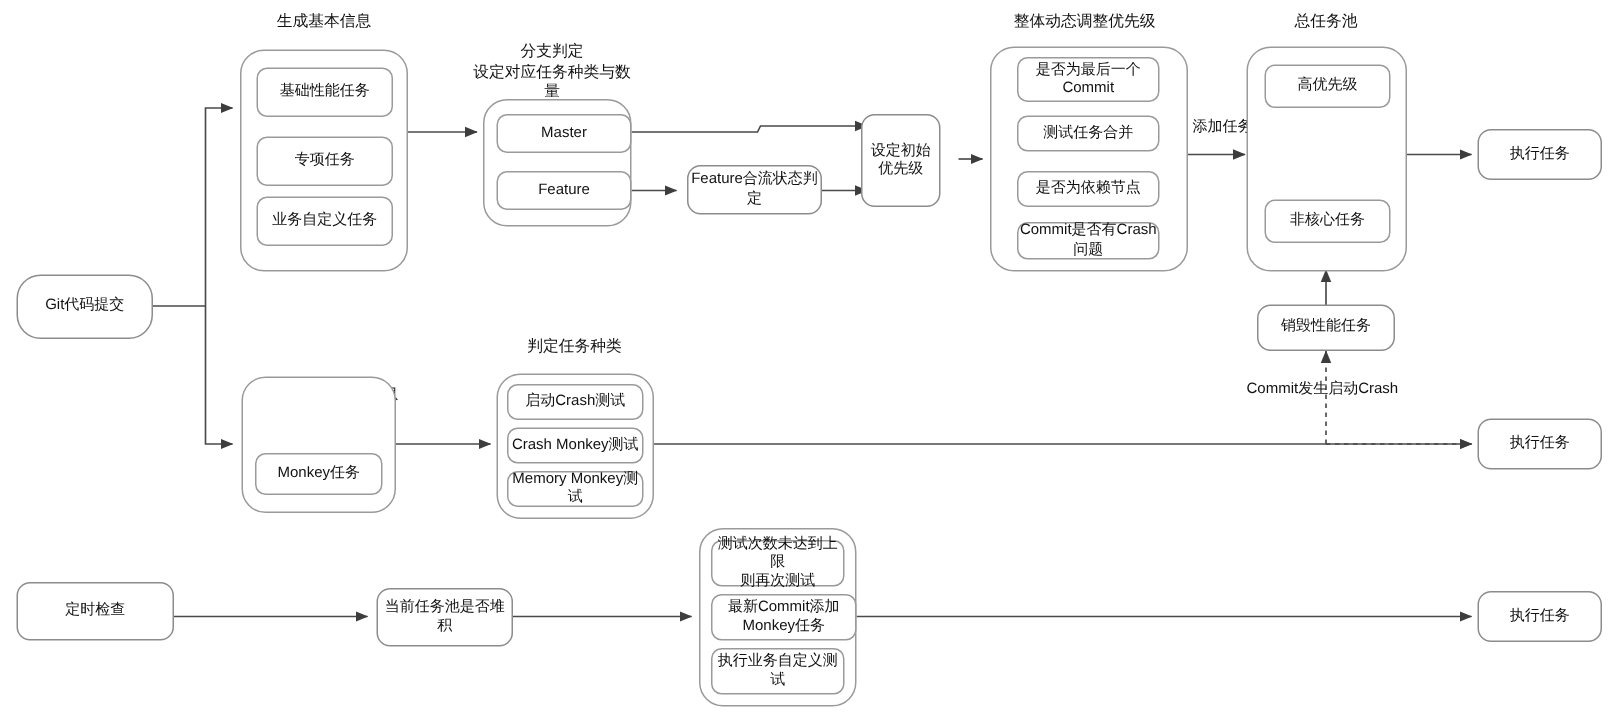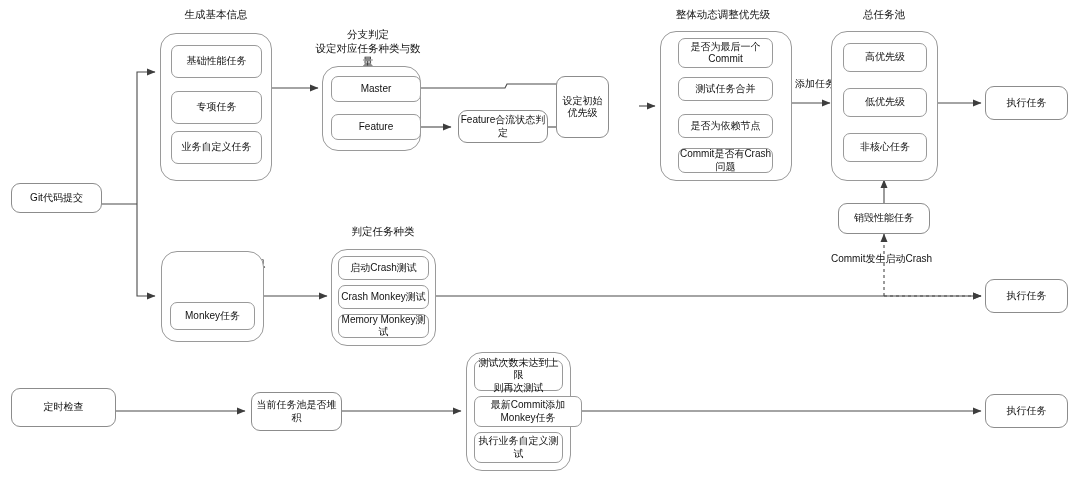--- a/index.html
+++ b/index.html
@@ -112,38 +112,37 @@
   <div class="node inner fs10" style="left:171px;top:131px;width:91px;height:33px;">业务自定义任务</div>
 
   <div class="grouplabel fs10_5" style="left:315px;top:28px;width:106px;">分支判定
 设定对应任务种类与数量</div>
   <div class="group" style="left:322px;top:66px;width:99px;height:85px;"></div>
   <div class="node inner fs10" style="left:331px;top:76px;width:90px;height:26px;">Master</div>
   <div class="node inner fs10" style="left:331px;top:114px;width:90px;height:26px;">Feature</div>
 
   <div class="node fs10" style="left:458px;top:110px;width:90px;height:33px;">Feature合流状态判定</div>
 
-  <div class="node fs10" style="left:556px;top:76px;width:53px;height:62px;">设定初始
+  <div class="node fs10" style="left:574px;top:76px;width:53px;height:62px;">设定初始
 优先级</div>
 
   <div class="grouplabel fs10_5" style="left:653px;top:8px;width:140px;">整体动态调整优先级</div>
   <div class="group" style="left:660px;top:31px;width:132px;height:150px;"></div>
   <div class="node inner fs10" style="left:678px;top:38px;width:95px;height:30px;">是否为最后一个
 Commit</div>
   <div class="node inner fs10" style="left:678px;top:77px;width:95px;height:24px;">测试任务合并</div>
   <div class="node inner fs10" style="left:678px;top:114px;width:95px;height:24px;">是否为依赖节点</div>
   <div class="node inner fs10" style="left:678px;top:148px;width:95px;height:25px;">Commit是否有Crash
 问题</div>
 
   <div class="edgelabel fs10" style="left:795px;top:77px;">添加任务</div>
 
   <div class="grouplabel fs10_5" style="left:834px;top:8px;width:100px;">总任务池</div>
   <div class="group" style="left:831px;top:31px;width:107px;height:150px;"></div>
   <div class="node inner fs10" style="left:843px;top:43px;width:84px;height:29px;">高优先级</div>
-  <div class="node inner fs10" style="left:843px;top:88px;width:84px;height:29px;">低优先级</div>
   <div class="node inner fs10" style="left:843px;top:133px;width:84px;height:29px;">非核心任务</div>
 
   <div class="node fs10" style="left:985px;top:86px;width:83px;height:34px;">执行任务</div>
 
   <div class="node fs10" style="left:838px;top:203px;width:92px;height:31px;text-align:center;">销毁性能任务</div>
 
   <div class="edgelabel fs10" style="left:831px;top:252px;">Commit发生启动Crash</div>
 
   <div class="grouplabel fs10_5" style="left:160px;top:225px;width:120px;margin-top:32px;">生成Crash任务信息</div>
   <div class="group" style="left:161px;top:251px;width:103px;height:91px;"></div>
@@ -157,21 +156,21 @@
 
   <div class="node fs10" style="left:985px;top:279px;width:83px;height:34px;">执行任务</div>
 
   <div class="node fs10" style="left:11px;top:388px;width:105px;height:39px;">定时检查</div>
 
   <div class="node fs10" style="left:251px;top:392px;width:91px;height:39px;">当前任务池是否堆积</div>
 
   <div class="group" style="left:466px;top:352px;width:105px;height:119px;"></div>
   <div class="node inner fs10" style="left:474px;top:360px;width:89px;height:31px;">测试次数未达到上限
 则再次测试</div>
-  <div class="node inner fs10" style="left:474px;top:396px;width:108px;height:31px;">最新Commit添加
+  <div class="node inner fs10" style="left:474px;top:396px;width:97px;height:31px;">最新Commit添加
 Monkey任务</div>
   <div class="node inner fs10" style="left:474px;top:432px;width:89px;height:31px;">执行业务自定义测试</div>
 
   <div class="node fs10" style="left:985px;top:394px;width:83px;height:34px;">执行任务</div>
 
-  <div class="node fs10" style="left:11px;top:183px;width:91px;height:30px;">Git代码提交</div>
+  <div class="node fs10" style="left:11px;top:183px;width:91px;height:43px;border-radius:16px;">Git代码提交</div>
 
 </div>
 
 </body></html>

